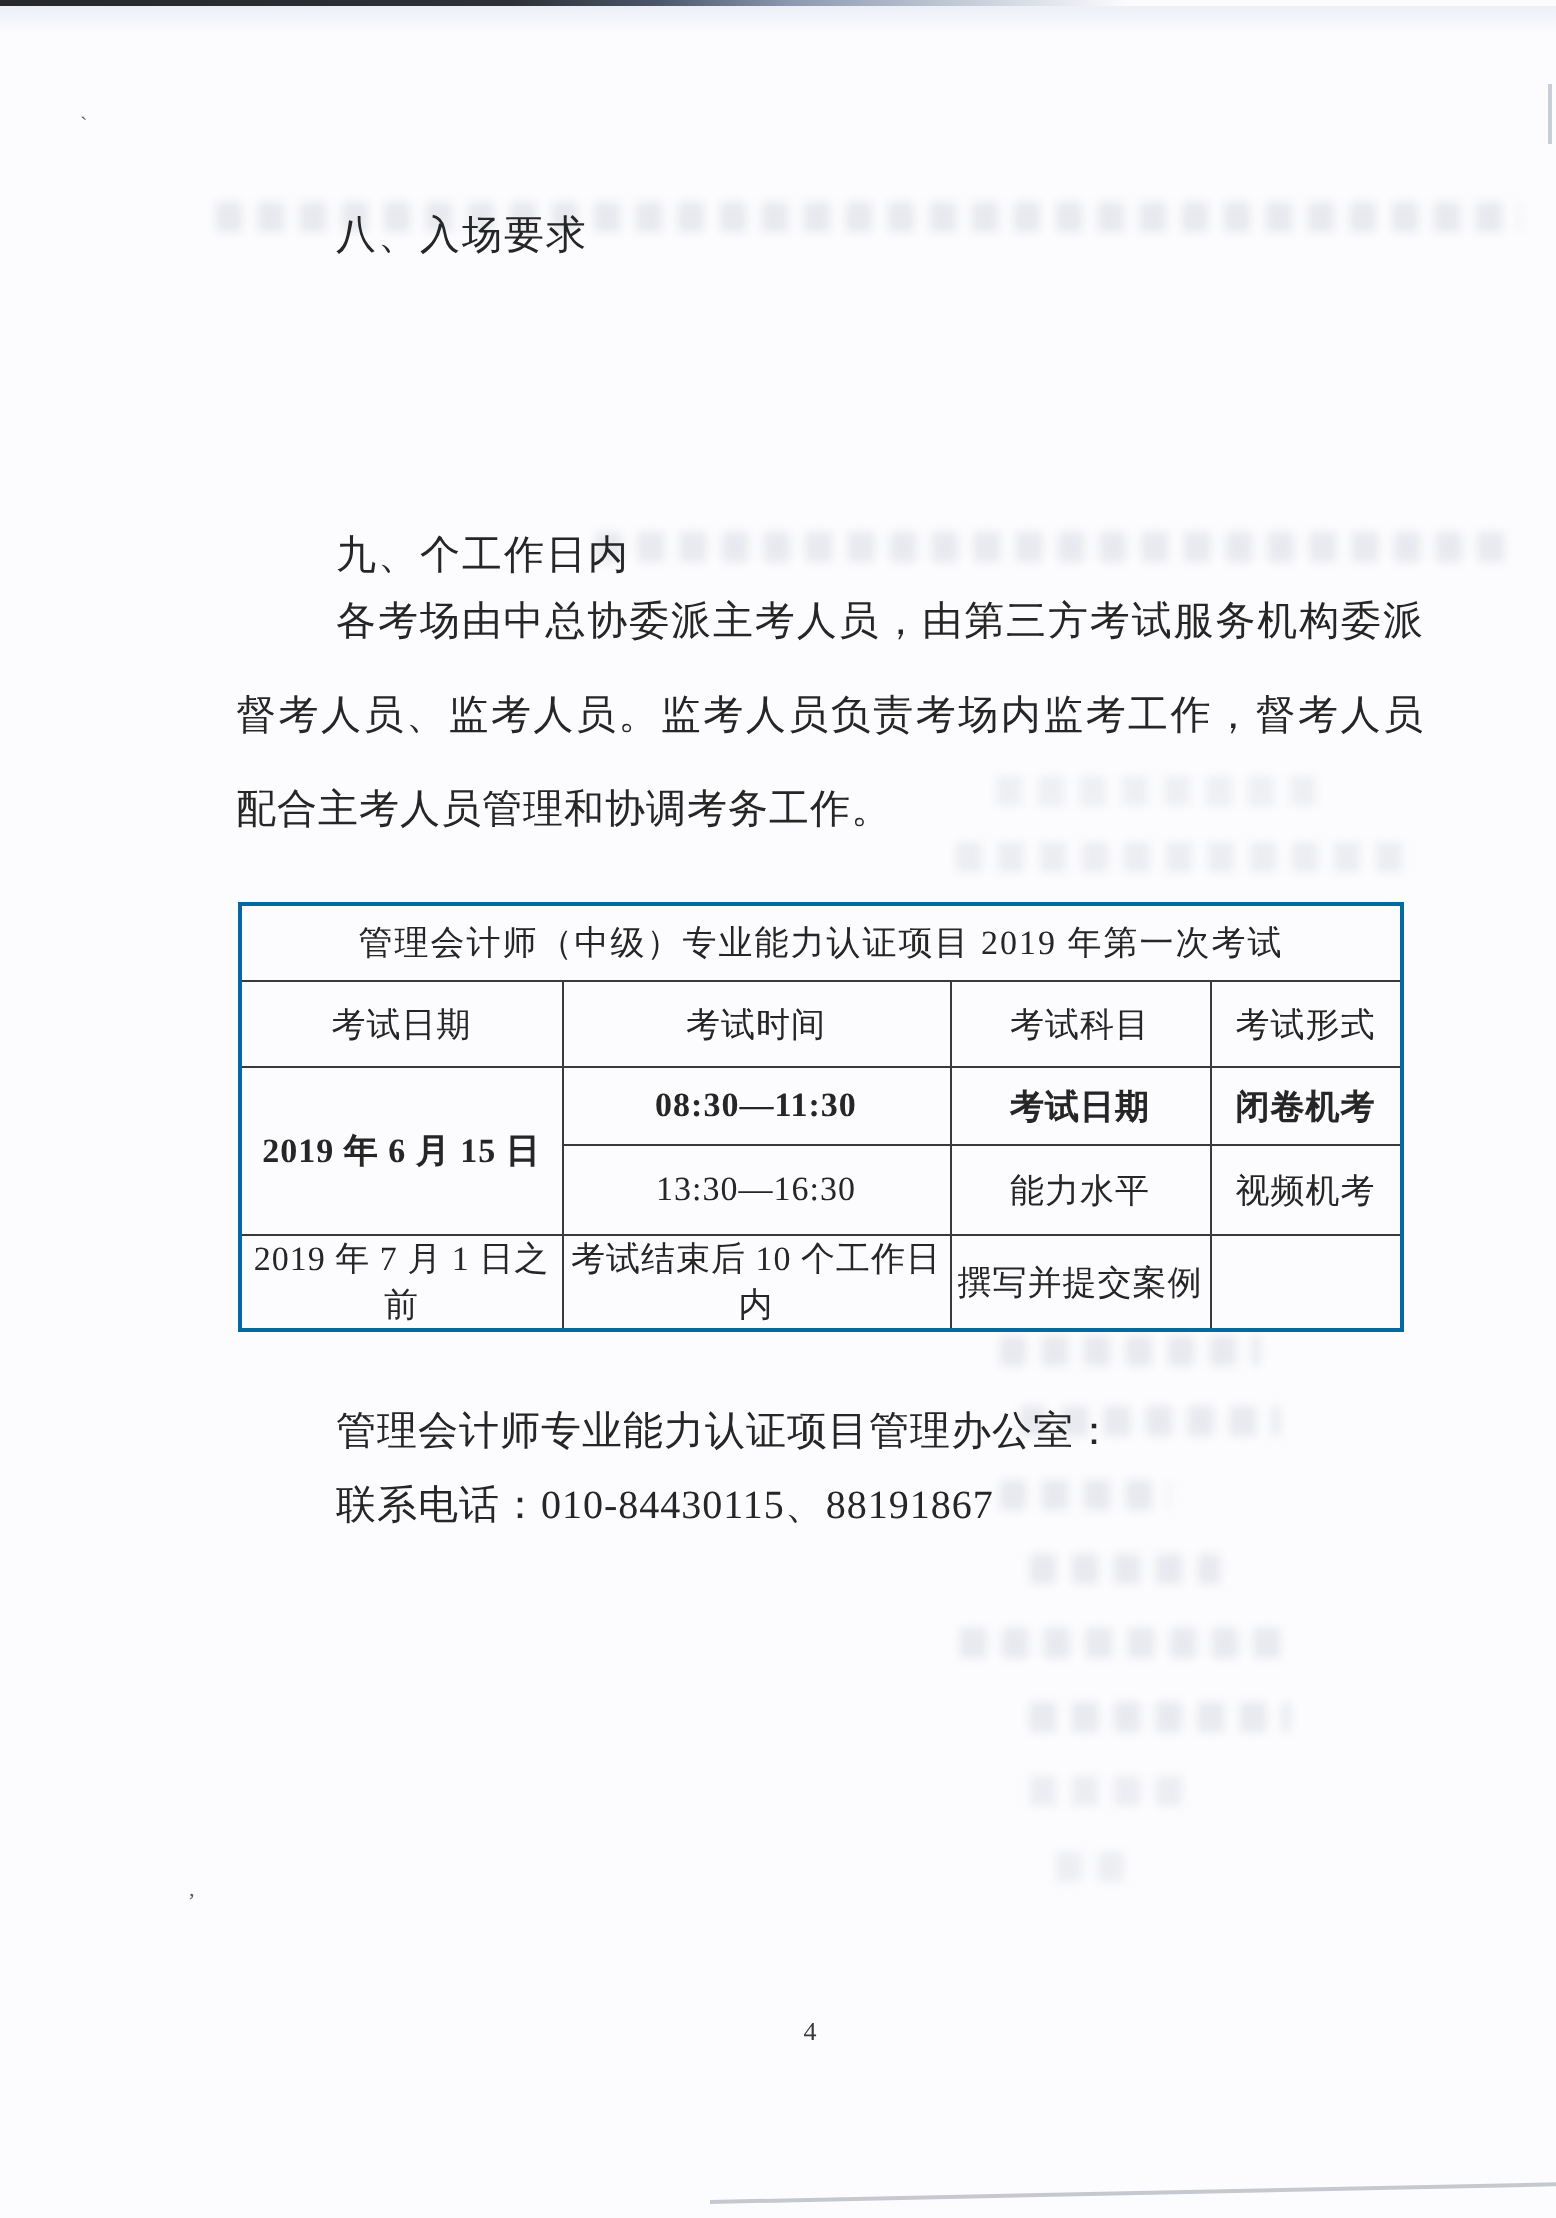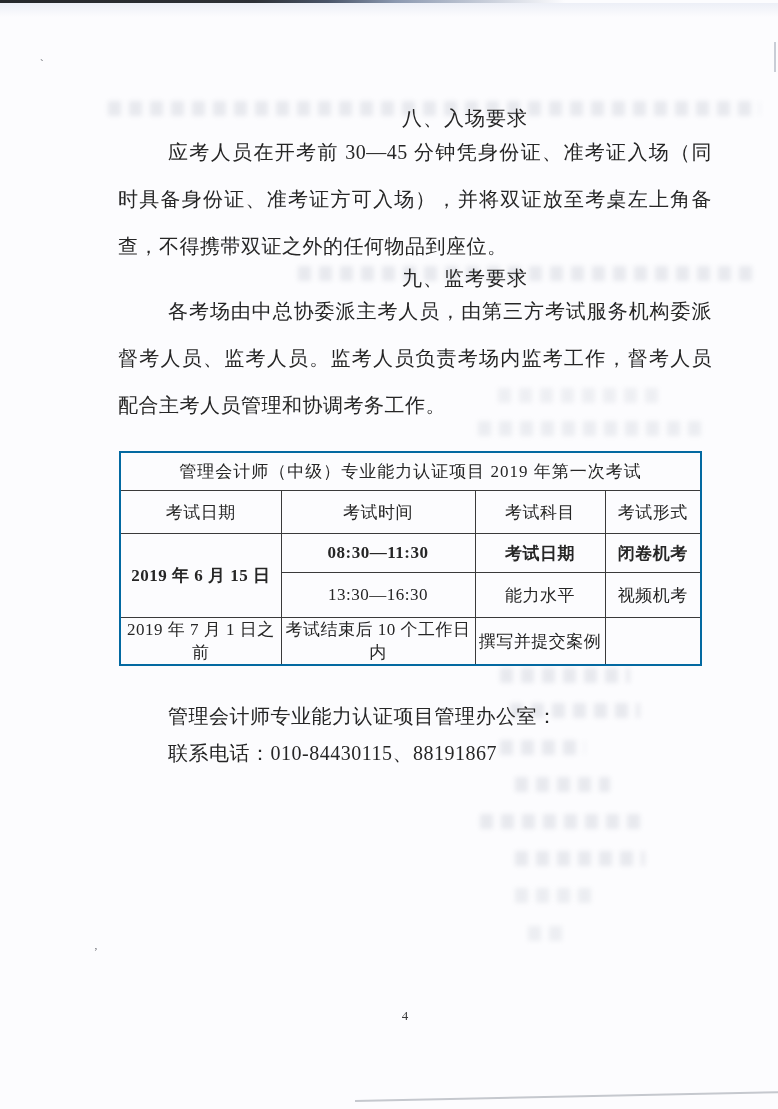--- a/index.html
+++ b/index.html
@@ -32,21 +32,21 @@
     position:absolute;height:15px;
     background:repeating-linear-gradient(90deg,rgba(138,148,166,.55) 0 13px,rgba(138,148,166,0) 13px 21px);
     filter:blur(2.5px);
     opacity:.32;
     pointer-events:none;
   }
   
   .heading{
     position:absolute;left:118px;width:594px;margin:0;
     font-size:20px;font-weight:normal;line-height:34px;
-    padding-left:50px;letter-spacing:1px;color:#262626;text-align:center;
+    padding-left:50px;letter-spacing:1px;color:#262626;
   }
   .para{
     position:absolute;left:118px;width:594px;margin:0;
     font-size:20px;line-height:47px;text-align:justify;
     text-indent:50px;letter-spacing:.5px;color:#262626;
   }
   .line{
     position:absolute;left:118px;width:640px;margin:0;
     font-size:20px;line-height:30px;padding-left:50px;
     letter-spacing:.5px;color:#262626;
@@ -92,23 +92,22 @@
   <div class="bleed" style="top:668px;left:500px;width:130px;"></div>
   <div class="bleed" style="top:703px;left:510px;width:130px;"></div>
   <div class="bleed" style="top:740px;left:500px;width:85px;"></div>
   <div class="bleed" style="top:777px;left:515px;width:95px;"></div>
   <div class="bleed" style="top:814px;left:480px;width:160px;"></div>
   <div class="bleed" style="top:851px;left:515px;width:130px;"></div>
   <div class="bleed" style="top:888px;left:515px;width:80px;opacity:.26;"></div>
   <div class="bleed" style="top:926px;left:528px;width:42px;opacity:.24;"></div>
 
   <h2 class="heading" style="top:101px;">八、入场要求</h2>
-  <p class="para" style="top:129px;">应考人员在开考前 30—45 分钟凭身份证、准考证入场（同时具备身份证、准考证方可入场），并将双证放至考桌左上角备查，不得携带双证之外的任何物品到座位。</p>
 
-  <h2 class="heading" style="top:261px;">九、监考要求</h2>
+  <h2 class="heading" style="top:261px;">九、个工作日内</h2>
   <p class="para" style="top:288px;">各考场由中总协委派主考人员，由第三方考试服务机构委派督考人员、监考人员。监考人员负责考场内监考工作，督考人员配合主考人员管理和协调考务工作。</p>
 
 
   <table class="exam">
     <colgroup>
       <col style="width:161px;">
         <col style="width:194px;">
         <col style="width:130px;">
         <col style="width:96px;">
     </colgroup>

